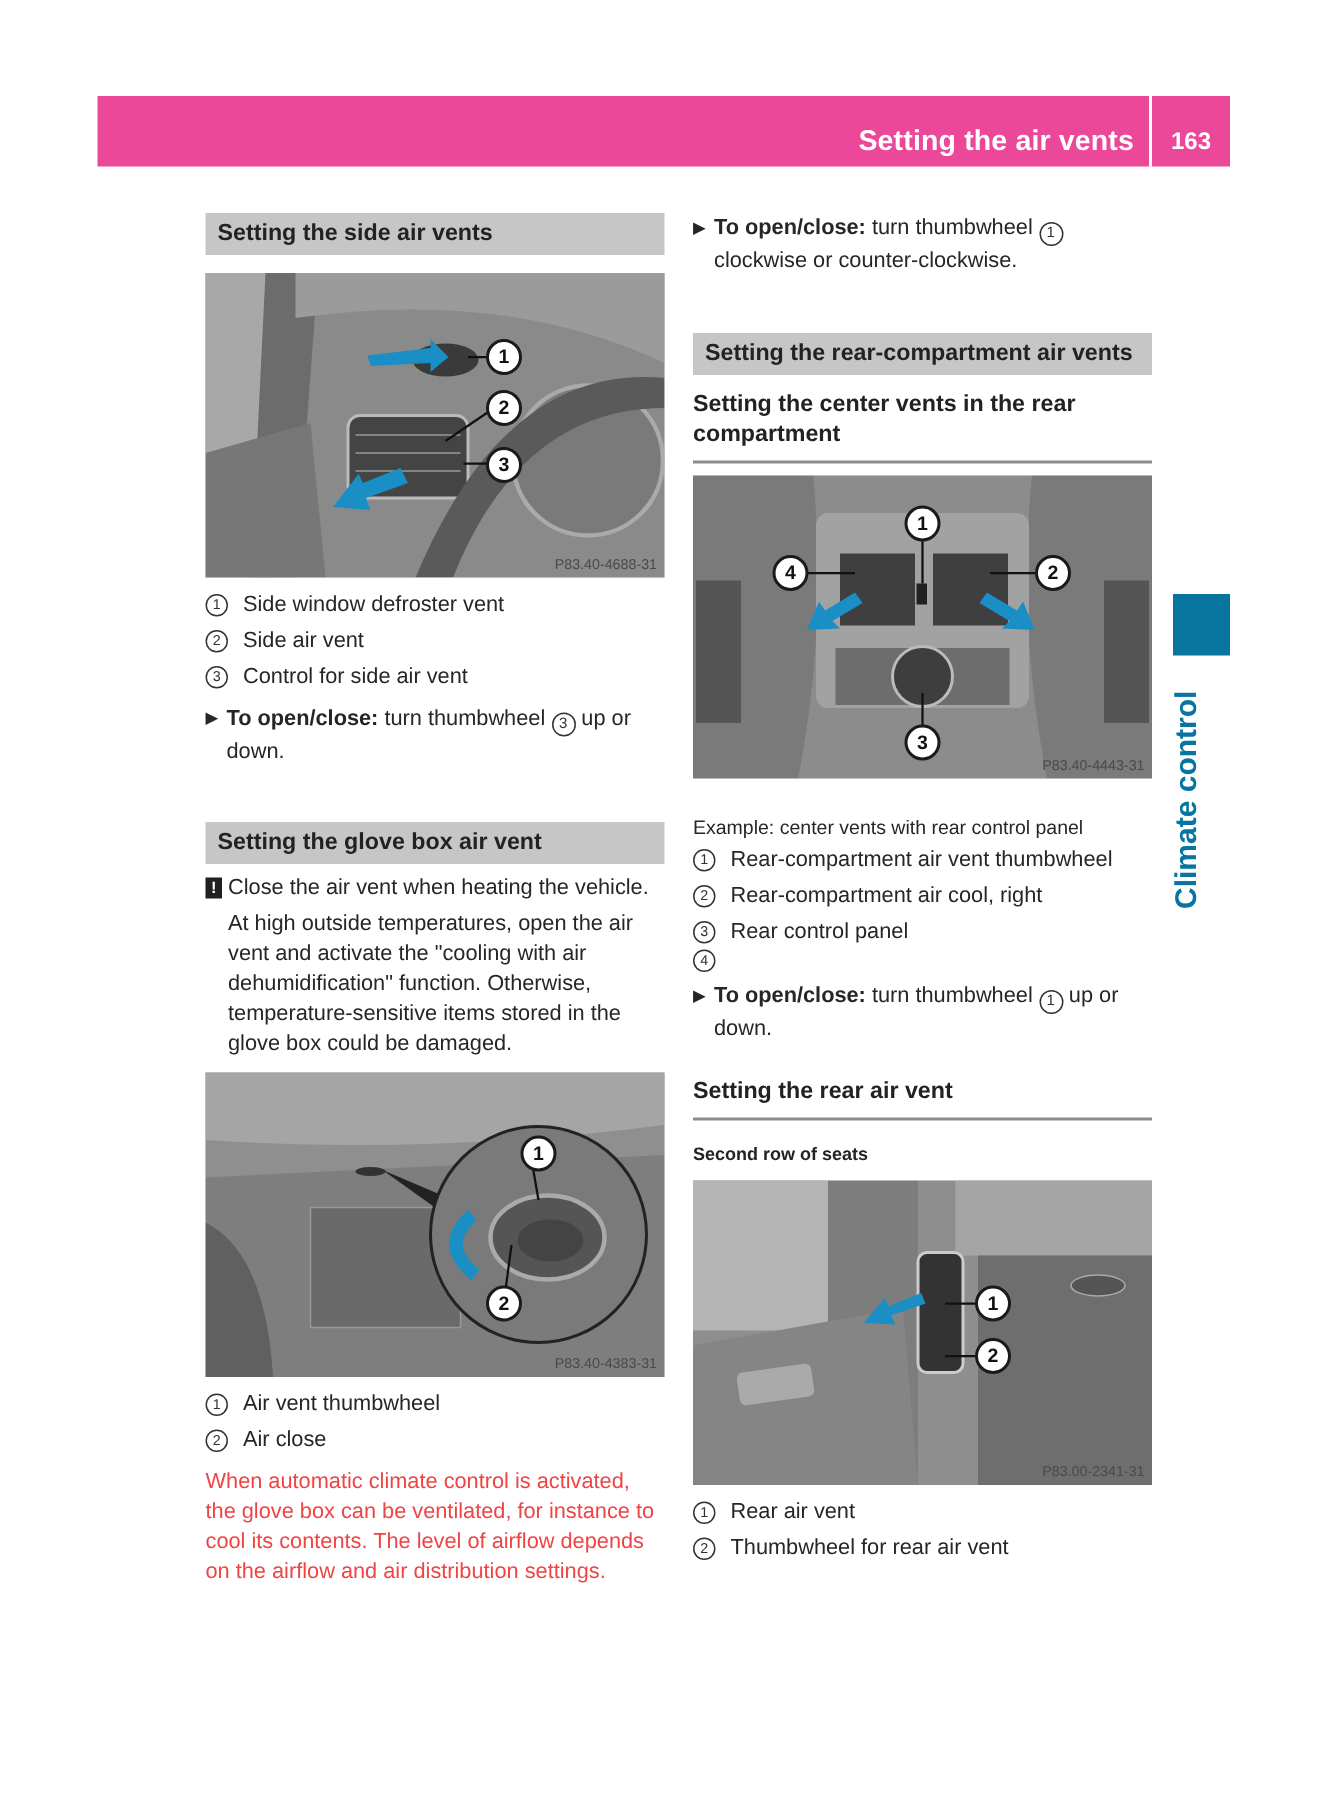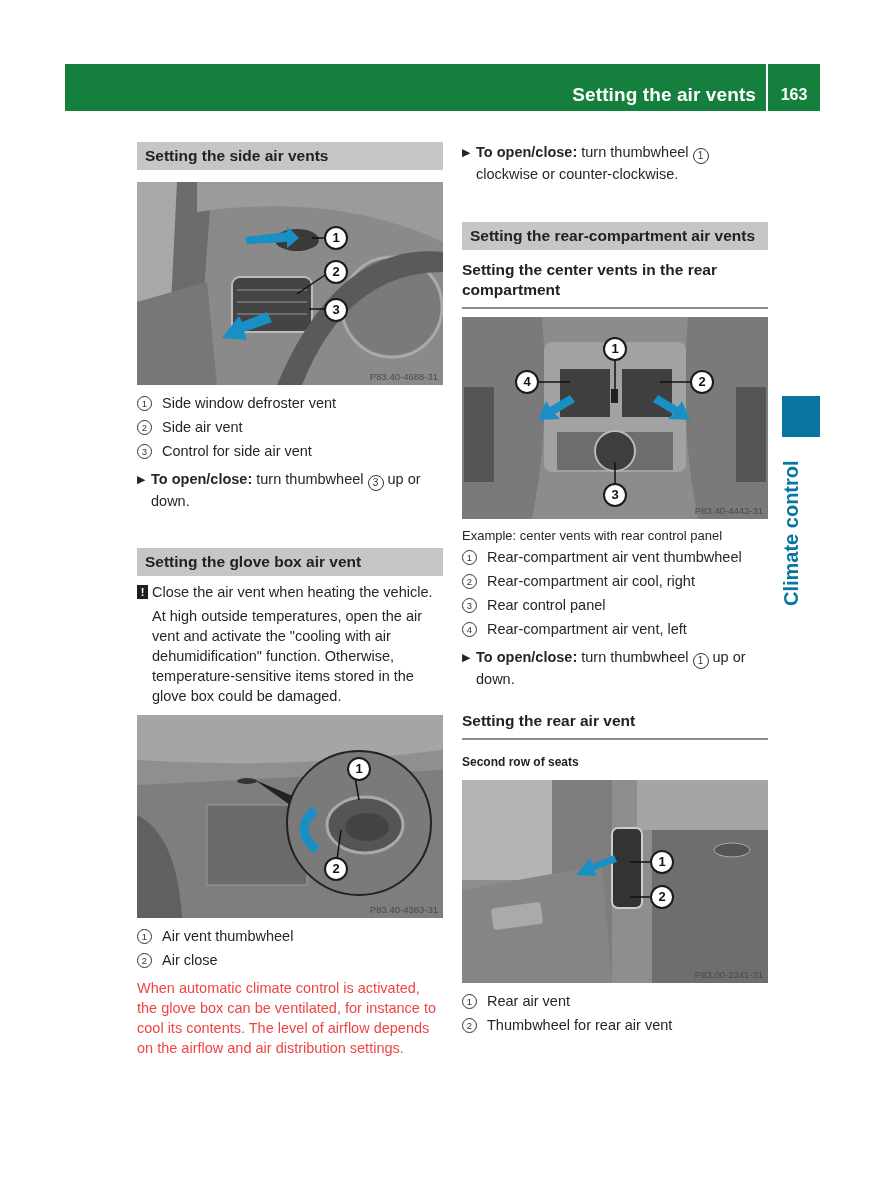--- a/index.html
+++ b/index.html
@@ -1,19 +1,19 @@
 <!DOCTYPE html>
 <html><head>
 <meta charset="utf-8">
 <style>
   html, body { margin:0; padding:0; }
   body { width:884px; height:1200px; background:#ffffff; position:relative; overflow:hidden;
          font-family:"Liberation Sans", "DejaVu Sans", sans-serif; color:#1f1f1f; }
 
-  .header-bar { position:absolute; left:65px; top:64px; width:755px; height:47px; background:#15803d; }
+  .header-bar { position:absolute; left:65px; top:64px; width:755px; height:47px; background:#ec4899; }
   .header-title { position:absolute; right:64px; top:20px; color:#ffffff; font-weight:bold; font-size:19px; letter-spacing:0.1px; }
   .header-sep { position:absolute; left:701px; top:0; width:2px; height:47px; background:#ffffff; }
   .header-page { position:absolute; left:703px; top:22px; width:52px; text-align:center; color:#ffffff; font-weight:bold; font-size:16px; }
 
   .side-tab { position:absolute; left:782px; top:396px; width:38px; height:41px; background:#0874a0; }
   .side-label { position:absolute; left:780px; top:606px; transform-origin:0 0; transform:rotate(-90deg);
                 color:#0874a0; font-weight:bold; font-size:20px; white-space:nowrap; }
 
   .col { position:absolute; }
   .col-left { left:137px; top:142px; width:306px; }
@@ -184,38 +184,37 @@
       <line x1="153" y1="42" x2="153" y2="72" stroke="#111" stroke-width="1.5"></line>
       <line x1="153" y1="145" x2="153" y2="170" stroke="#111" stroke-width="1.5"></line>
     </svg>
     <div class="callout" style="left:141px; top:20px;">1</div>
     <div class="callout" style="left:228px; top:53px;">2</div>
     <div class="callout" style="left:141px; top:166px;">3</div>
     <div class="callout" style="left:53px; top:53px;">4</div>
     <div class="code">P83.40-4443-31</div>
   </div>
 
-  <div class="small" style="margin-top:8px;">Example: center vents with rear control panel</div>
+  <div class="small" style="margin-top:24px;">Example: center vents with rear control panel</div>
 
   <ul class="legend">
     <li>
         <span class="num">1</span>
         <span>Rear-compartment air vent thumbwheel</span>
       </li>
     <li>
         <span class="num">2</span>
         <span>Rear-compartment air cool, right</span>
       </li>
     <li>
         <span class="num">3</span>
         <span>Rear control panel</span>
       </li>
     <li>
         <span class="num">4</span>
-        <span>Rear-compartment air vent, left</span>
       </li>
   </ul>
 
   <div class="instr" style="margin-top:6px;">
     <span class="arrow">▶</span>
     <span><b>To open/close:</b><span> turn thumbwheel </span><span class="num-inline">1</span><span> up or down.</span></span>
   </div>
 
   <div class="sub-head" style="margin-top:22px;">Setting the rear air vent</div>
 

